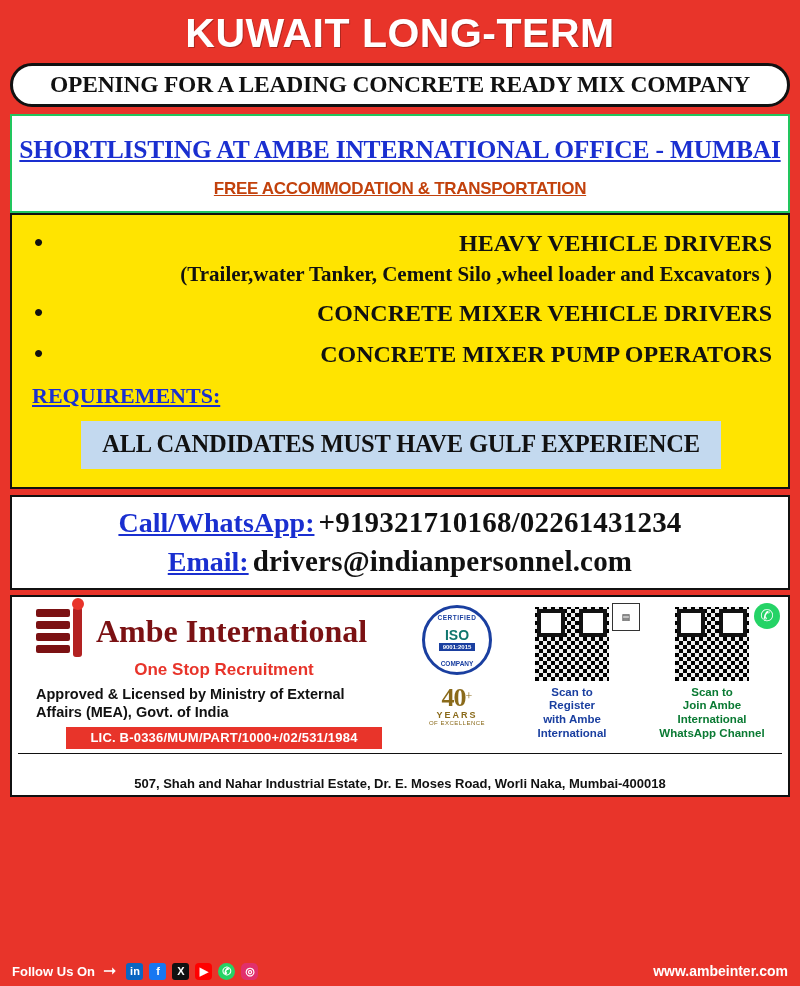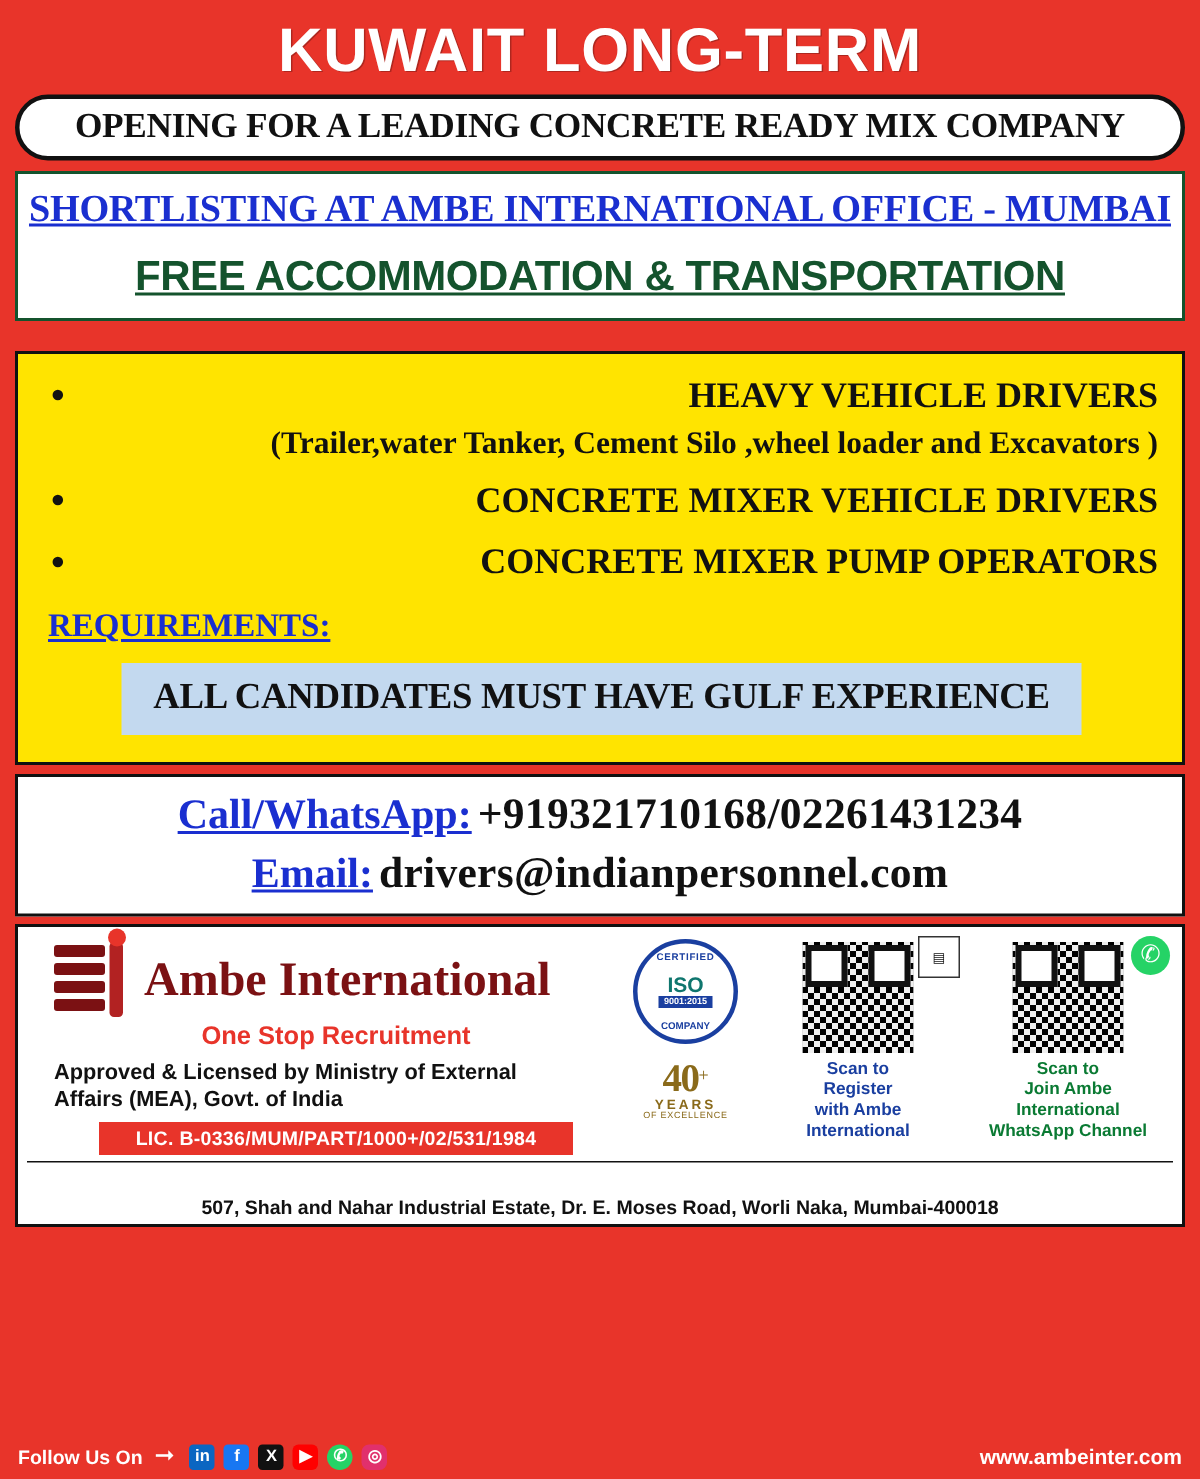--- a/index.html
+++ b/index.html
@@ -45,40 +45,40 @@
     font-family: "Liberation Serif", serif;
     font-weight: bold;
     font-size: 23.5px;
     color: #111111;
     letter-spacing: -0.2px;
     white-space: nowrap;
   }
   
   .white-block {
     background: #ffffff;
-    border: 2px solid #14532d;
-    margin: 0 2px 20px 2px;
-    padding: 8px 6px 12px 6px;
+    border: 2px solid #22c55e;
+    margin: 0 2px 0 2px;
+    padding: 19px 6px 12px 6px;
     text-align: center;
   }
   .shortlisting {
     font-family: "Liberation Serif", serif;
     font-weight: bold;
     font-size: 25.5px;
     color: #1a2fd0;
     text-decoration: underline;
     letter-spacing: -0.2px;
     margin-bottom: 14px;
     white-space: nowrap;
   }
   .free-acc {
     font-family: "Liberation Sans", sans-serif;
     font-weight: bold;
-    font-size: 28px;
-    color: #14532d;
+    font-size: 17px;
+    color: #c2410c;
     text-decoration: underline;
     letter-spacing: -0.3px;
     white-space: nowrap;
   }
   
   .yellow-block {
     background: #ffe400;
     border: 2px solid #111111;
     margin: 0 2px 6px 2px;
     padding: 14px 16px 16px 18px;

